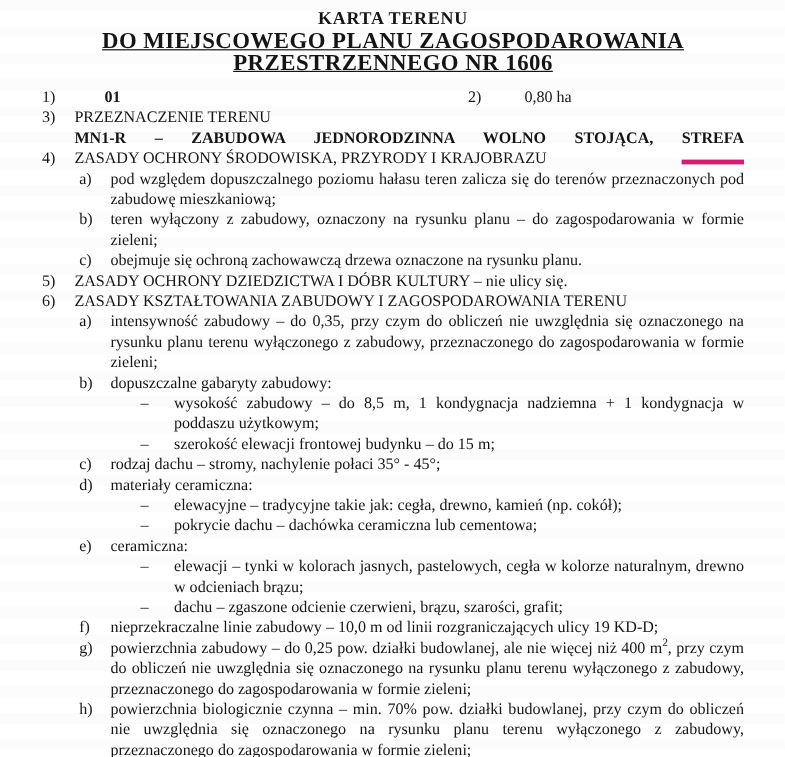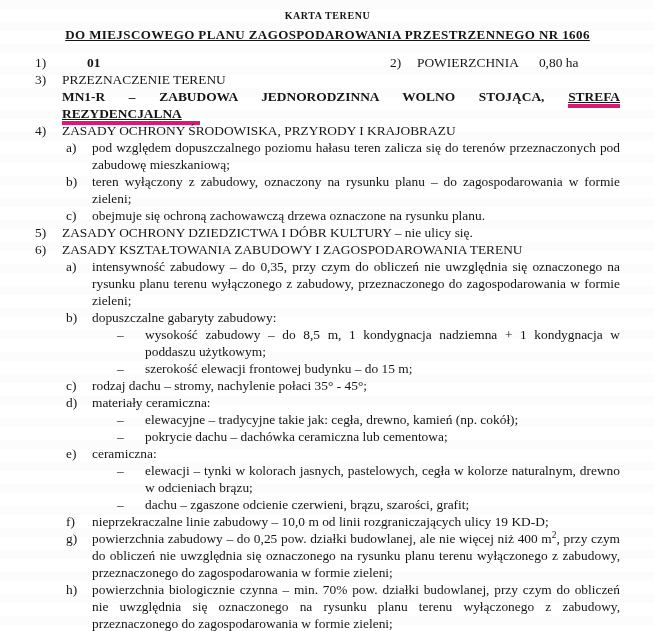--- a/index.html
+++ b/index.html
@@ -10,44 +10,43 @@
     font-size:13.4px;line-height:17px;color:#151515;
   }
   .page{
     width:654px;height:631px;box-sizing:border-box;
     padding:7px 34px 0 35px;position:relative;
     background:
       repeating-linear-gradient(180deg, rgba(0,0,0,0.012) 0 9px, rgba(0,0,0,0) 9px 22px),
       #ffffff;
   }
   .title{
-    text-align:center;font-weight:bold;font-size:10px;
+    text-align:center;font-weight:bold;font-size:15px;
     letter-spacing:.6px;line-height:18px;
   }
   .subtitle{
-    text-align:center;font-weight:bold;font-size:13px;
+    text-align:center;font-weight:bold;font-size:19px;
     letter-spacing:.4px;text-decoration:underline;line-height:18px;margin-top:1px;
   }
   .fields{position:relative;margin-top:10px;height:17px;white-space:nowrap;}
   .fgroup{display:flex;}
   .fgroup.g2{position:absolute;left:355px;top:0;}
   .marker{flex:0 0 27px;width:27px;display:inline-block;}
   .fvalue{margin-left:20px;}
   .fvalue.bold{font-weight:bold;margin-left:25px;}
   .row{display:flex;}
   .row .body{flex:1;text-align:justify;font-family:Liberation Serif, serif;}
   .row.lvl1{margin-left:31px;}
   .row.lvl1 .marker{flex:0 0 26px;width:26px;}
   .row.lvl2{margin-left:82px;}
   .row.lvl2 .marker{flex:0 0 28px;width:28px;}
   .designation{margin-left:27px;font-weight:bold;}
   .desig-line1{text-align:justify;text-align-last:justify;}
   .marked{
-    text-decoration:underline;
-    padding-bottom:4px;
+    padding-bottom:15px;
     background:linear-gradient(var(--marker-pink,#d81a72),var(--marker-pink,#d81a72)) left bottom/100% 4.5px no-repeat;
     margin-top:30px;
   }
   .marked-end{padding-right:18px;}
   sup{font-size:9.5px;line-height:0;vertical-align:super;}
 </style>
 </head>
 <body>
 
 <div class="page">
@@ -55,33 +54,31 @@
   <div class="title">KARTA TERENU</div>
   <div class="subtitle">DO MIEJSCOWEGO PLANU ZAGOSPODAROWANIA PRZESTRZENNEGO NR 1606</div>
 
   <div class="fields">
     <div class="fgroup">
       <span class="marker">1)</span>
       <span class="fvalue bold">01</span>
     </div>
     <div class="fgroup g2">
       <span class="marker">2)</span>
-      <span class="flabel">POWIERZCHNIA</span>
       <span class="fvalue">0,80 ha</span>
     </div>
   </div>
 
   <div>
     <div class="row">
       <span class="marker">3)</span>
       <span class="body">PRZEZNACZENIE TERENU</span>
     </div>
     <div class="designation">
       <div class="desig-line1"><span>MN1-R – ZABUDOWA JEDNORODZINNA WOLNO STOJĄCA,</span> <span class="marked">STREFA</span></div>
-      <div class="desig-line2"><span class="marked marked-end">REZYDENCJALNA</span></div>
     </div>
   </div>
 
   <div id="sections">
       <div class="row lvl0">
         <span class="marker">4)</span>
         <span class="body">ZASADY OCHRONY ŚRODOWISKA, PRZYRODY I KRAJOBRAZU</span>
       </div>
       <div class="row lvl1">
         <span class="marker">a)</span>

